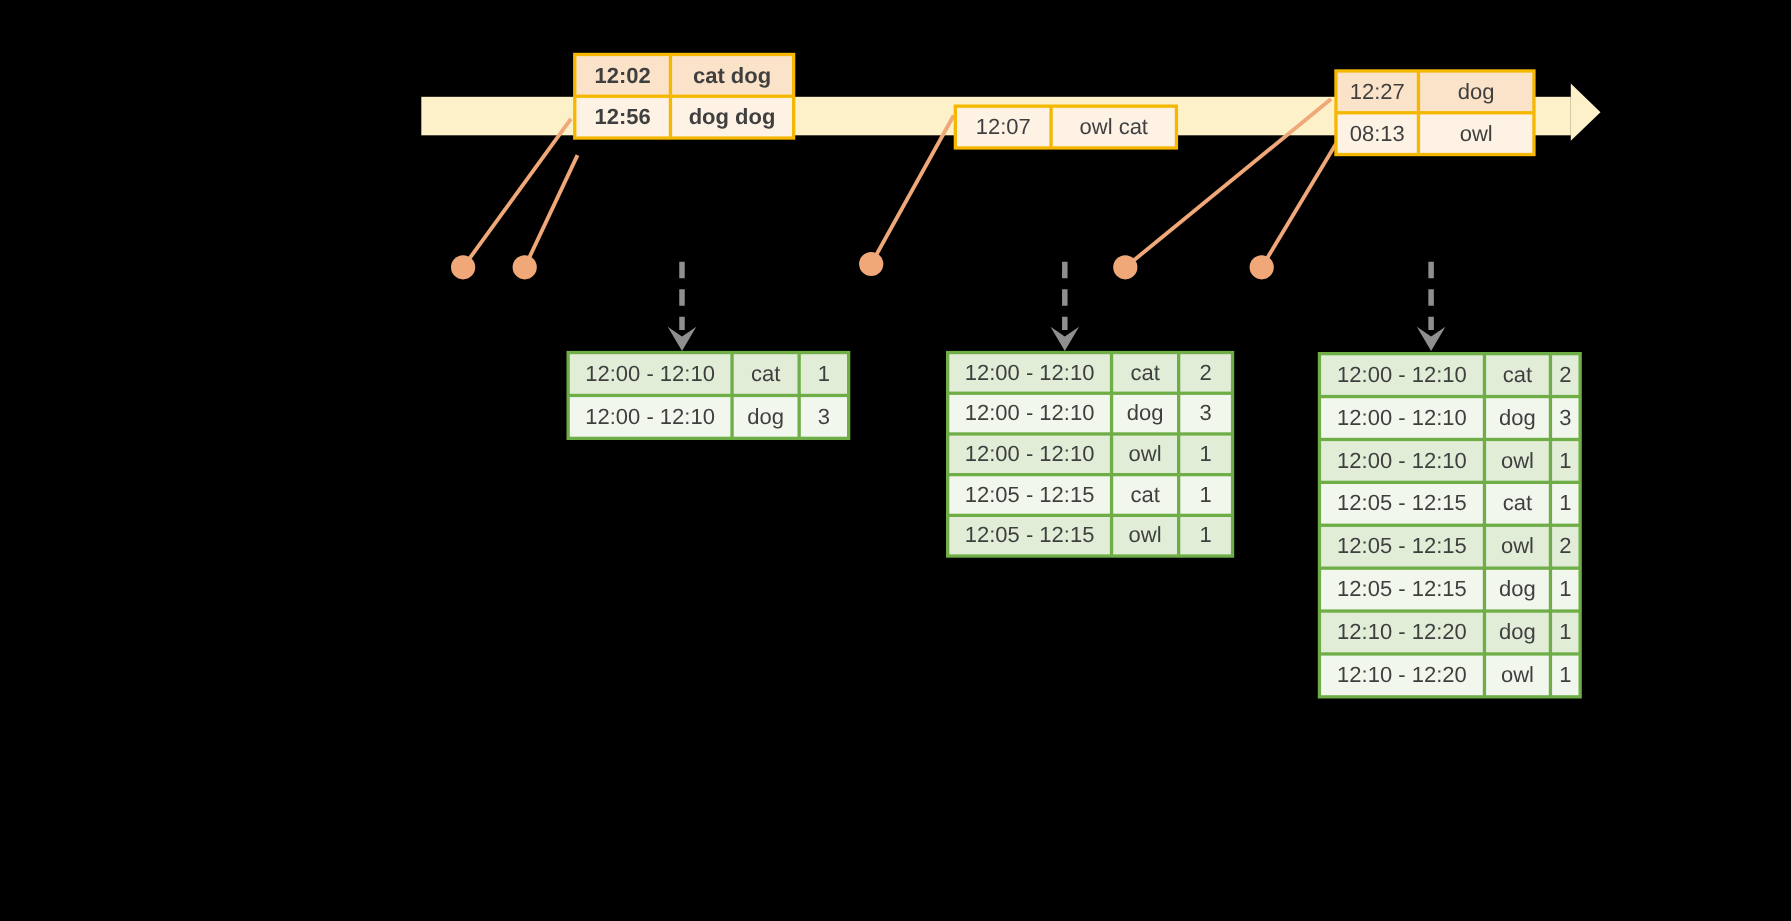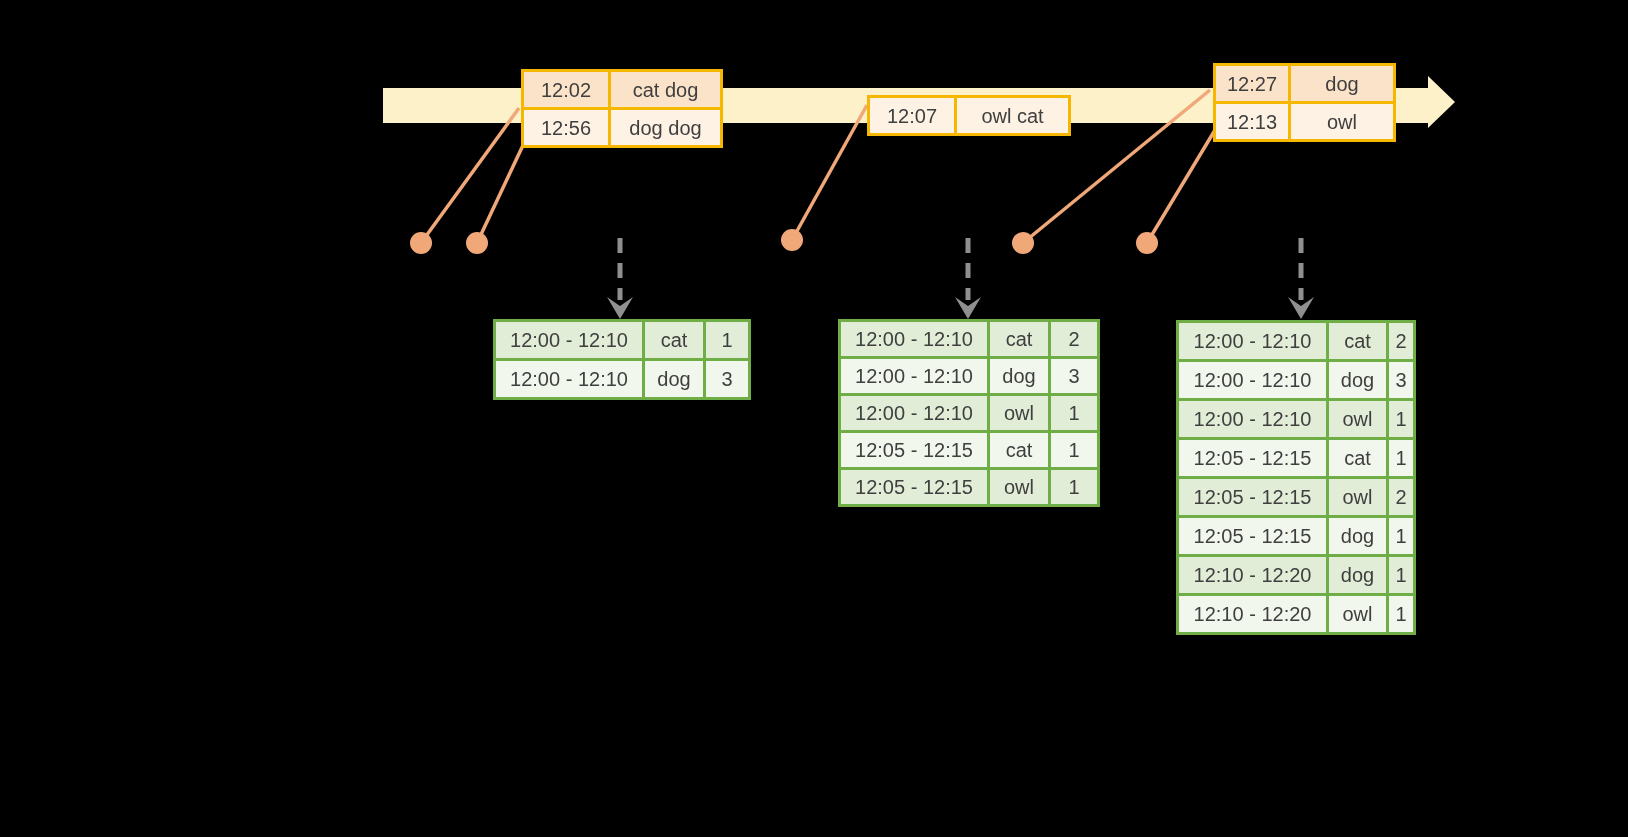--- a/index.html
+++ b/index.html
@@ -11,25 +11,25 @@
   .tbl{position:absolute;display:grid;gap:3px;padding:3px;z-index:2;}
   .tbl .cell{
     display:flex;align-items:center;justify-content:center;
     font-size:20px;color:var(--c-text,#3f3f3f);white-space:nowrap;line-height:1;
   }
   
   .etbl{background:var(--c-event-border,#f5b700);}
   .etbl .cell.dark{background:var(--c-event-row-dark,#fbe3c9);}
   .etbl .cell.light{background:var(--c-event-row-light,#fdf2e4);}
   
-  .gtbl{background:var(--c-result-border,#6fad47);}
+  .gtbl{background:var(--c-result-border,#6fad47);margin-left:22px;}
   .gtbl .cell.dark{background:var(--c-result-row-dark,#e1edd7);}
   .gtbl .cell.light{background:var(--c-result-row-light,#f2f7ee);}
 
-  #etable-0{left:521px;top:69px;grid-template-columns:84px 109px;grid-auto-rows:35px;}
+  #etable-0{left:521px;top:48px;grid-template-columns:84px 109px;grid-auto-rows:35px;font-weight:bold;}
   #etable-1{left:867px;top:95px;grid-template-columns:84px 111px;grid-auto-rows:35px;}
   #etable-2{left:1213px;top:63px;grid-template-columns:72px 102px;grid-auto-rows:35px;}
 
   #gtable-0{left:493px;top:319px;grid-template-columns:146px 58px 42px;grid-auto-rows:36px;}
   #gtable-1{left:838px;top:319px;grid-template-columns:146px 58px 46px;grid-auto-rows:34px;}
   #gtable-2{left:1176px;top:320px;grid-template-columns:147px 57px 24px;grid-auto-rows:36px;}
 </style>
 </head>
 <body>
 
@@ -74,21 +74,21 @@
       <div class="cell light">12:56</div>
       <div class="cell light">dog dog</div>
     </div>
   <div id="etable-1" class="tbl etbl">
       <div class="cell light">12:07</div>
       <div class="cell light">owl cat</div>
     </div>
   <div id="etable-2" class="tbl etbl">
       <div class="cell dark">12:27</div>
       <div class="cell dark">dog</div>
-      <div class="cell light">12:13</div>
+      <div class="cell light">08:13</div>
       <div class="cell light">owl</div>
     </div>
 
   <div id="gtable-0" class="tbl gtbl">
       <div class="cell dark">12:00 - 12:10</div>
       <div class="cell dark">cat</div>
       <div class="cell dark">1</div>
       <div class="cell light">12:00 - 12:10</div>
       <div class="cell light">dog</div>
       <div class="cell light">3</div>

